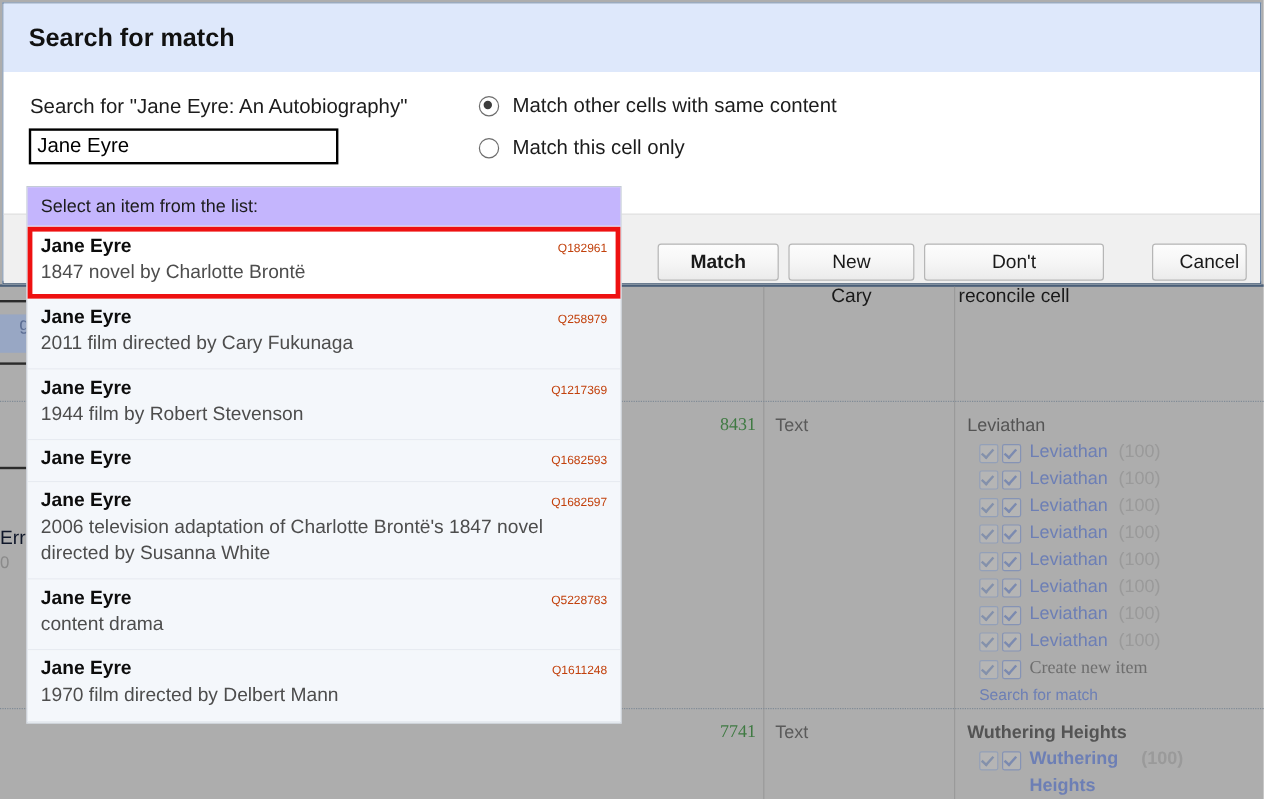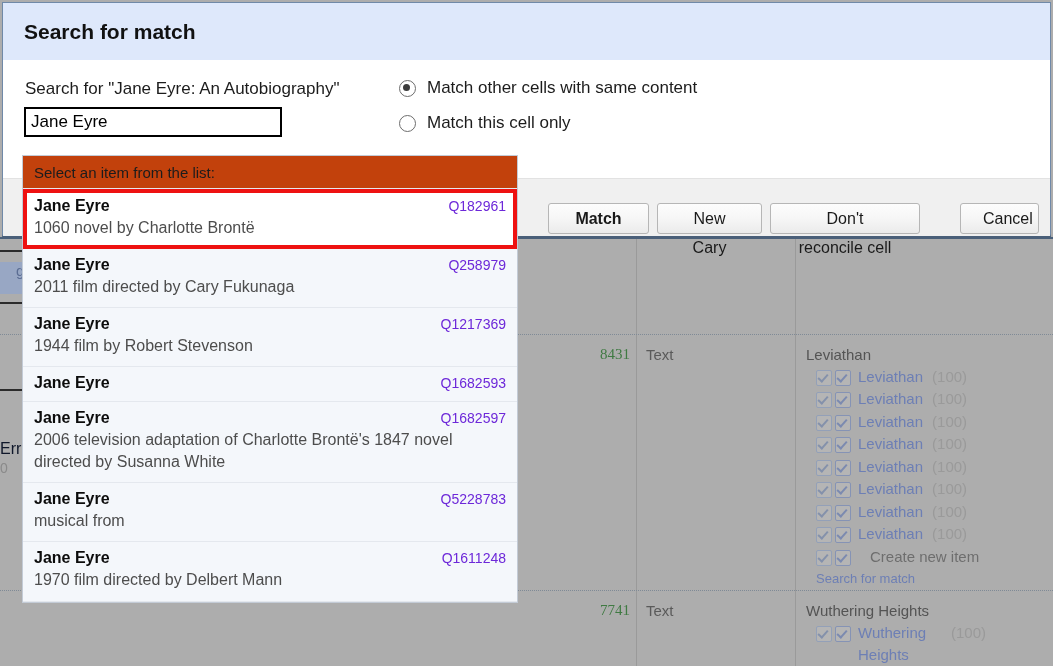--- a/index.html
+++ b/index.html
@@ -72,21 +72,21 @@
     transform: rotate(42deg);
   }
   .chk.b { border-color: #8593b5; }
   .chk.b::after { border-color: #7b8ab0; }
   .recon-link {
     color: #6d7fb5;
     margin-left: 4px;
     white-space: normal;
   }
   .recon-score { color: #9a9a9a; margin-left: 6px; }
-  .recon-plain { color: #6e6e6e; margin-left: 16px; }
+  .recon-plain { color: #6e6e6e; margin-left: 4px; font-family: Liberation Serif, serif; }
   .recon-search {
     color: #6d7fb5;
     font-size: 13px;
     margin-left: 10px;
     margin-top: 2px;
   }
 
   
   .sliver {
     position: absolute;
@@ -206,21 +206,21 @@
     background: #ffffff;
     border: 1px solid #c3cbd6;
     box-sizing: border-box;
     z-index: 40;
   }
   #suggest-hint {
     font-size: 15px;
     color: #1c1c1c;
     padding: 8px 11px 7px 11px;
     border-bottom: 1px solid #e4e8ee;
-    background: #c2410c;
+    background: #c4b5fd;
   }
   .sug-item {
     position: relative;
     padding: 7px 11px 9px 11px;
     border-bottom: 1px solid #e4e8ee;
     background: #f4f7fb;
     cursor: pointer;
   }
   .sug-item.selected {
     background: #ffffff;
@@ -232,22 +232,22 @@
     display: flex;
     justify-content: space-between;
     align-items: baseline;
   }
   .sug-label {
     font-size: 16px;
     font-weight: bold;
     color: #0c0c0c;
   }
   .sug-qid {
-    font-size: 14px;
-    color: #6d28d9;
+    font-size: 10px;
+    color: #c2410c;
   }
   .sug-desc {
     font-size: 16px;
     color: #4d4d4d;
     margin-top: 2px;
     line-height: 1.38;
   }
 </style>
 </head>
 <body>
@@ -329,21 +329,21 @@
       <div class="recon-row">
         <span class="chk"></span>
         <span class="chk b"></span>
         <span class="recon-plain">Create new item</span>
       </div>
       <div class="recon-search">Search for match</div>
     </div>
 
     <div class="bg-cell bg-num" style="left:578px; top:361px;">7741</div>
     <div class="bg-cell" style="left:646px; top:361px;">Text</div>
-    <div class="bg-cell" style="left:806px; top:361px; width:180px;">
+    <div class="bg-cell" style="left:806px; top:361px; width:180px;font-weight:bold;">
       <div class="bg-title">Wuthering Heights</div>
       <div class="recon-row" style="white-space:normal;">
         <span class="chk"></span>
         <span class="chk b"></span>
         <span class="recon-link">Wuthering Heights</span>
         <span class="recon-score">(100)</span>
       </div>
     </div>
   </div>
 </div>
@@ -380,21 +380,21 @@
 </div>
 
 <div id="suggest">
   <div id="suggest-hint">Select an item from the list:</div>
 
   <div class="sug-item selected">
     <div class="sug-head">
       <span class="sug-label">Jane Eyre</span>
       <span class="sug-qid">Q182961</span>
     </div>
-    <div class="sug-desc">1060 novel by Charlotte Brontë</div>
+    <div class="sug-desc">1847 novel by Charlotte Brontë</div>
   </div>
 
   <div class="sug-item">
     <div class="sug-head">
       <span class="sug-label">Jane Eyre</span>
       <span class="sug-qid">Q258979</span>
     </div>
     <div class="sug-desc">2011 film directed by Cary Fukunaga</div>
   </div>
 
@@ -419,21 +419,21 @@
       <span class="sug-qid">Q1682597</span>
     </div>
     <div class="sug-desc">2006 television adaptation of Charlotte Brontë's 1847 novel directed by Susanna White</div>
   </div>
 
   <div class="sug-item">
     <div class="sug-head">
       <span class="sug-label">Jane Eyre</span>
       <span class="sug-qid">Q5228783</span>
     </div>
-    <div class="sug-desc">musical from</div>
+    <div class="sug-desc">content drama</div>
   </div>
 
   <div class="sug-item">
     <div class="sug-head">
       <span class="sug-label">Jane Eyre</span>
       <span class="sug-qid">Q1611248</span>
     </div>
     <div class="sug-desc">1970 film directed by Delbert Mann</div>
   </div>
 </div>

